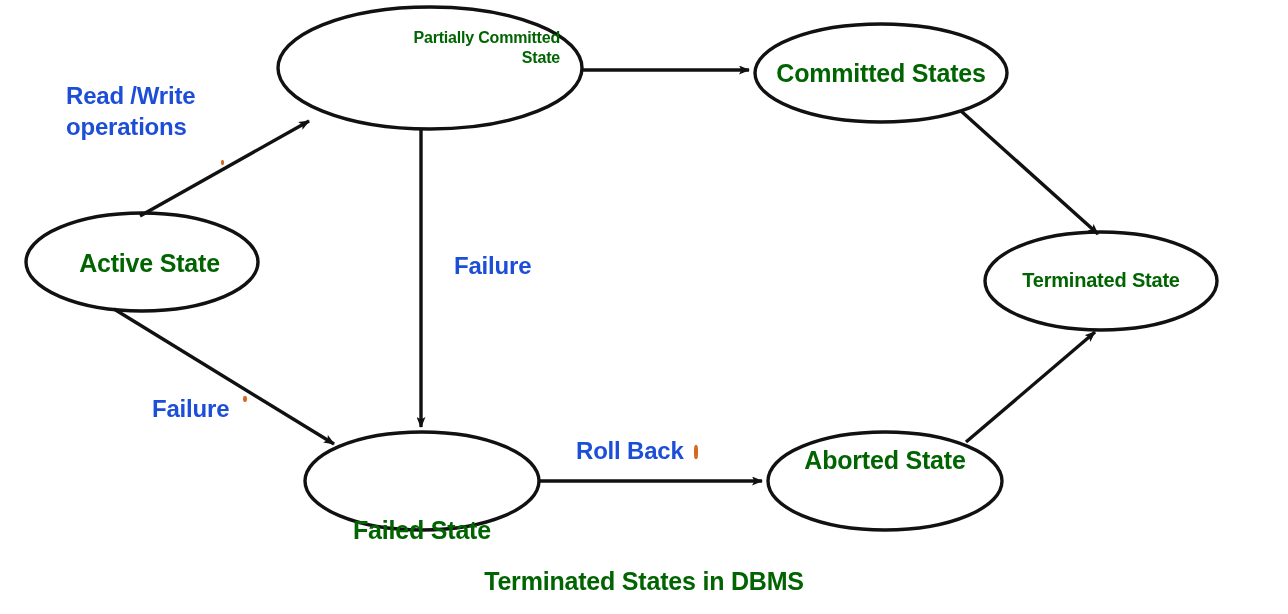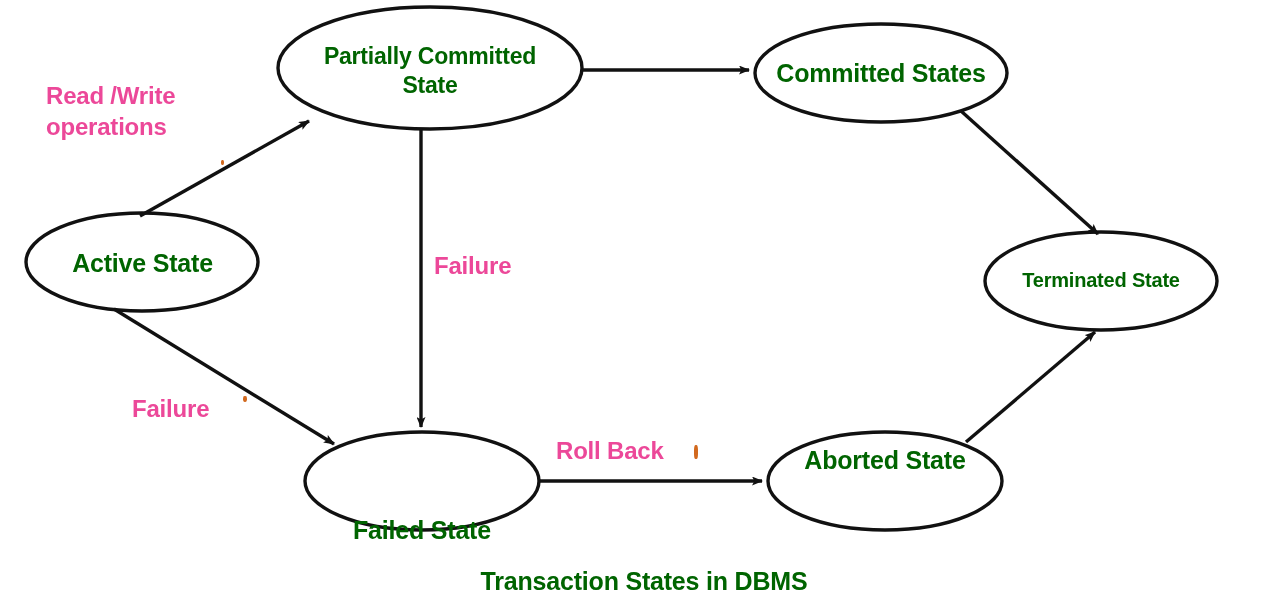--- a/index.html
+++ b/index.html
@@ -30,26 +30,27 @@
     color: #006400;
     font-weight: bold;
     font-family: "Liberation Sans", sans-serif;
     letter-spacing: -0.2px;
     line-height: 1.25;
     white-space: pre-line;
     pointer-events: none;
   }
   .edge-label {
     position: absolute;
-    color: #ec4899;
+    color: #1d4ed8;
     font-weight: bold;
     font-family: "Liberation Sans", sans-serif;
     letter-spacing: -0.2px;
     line-height: 1.28;
     white-space: pre-line;
+    margin-left: 20px;
   }
   .caption {
     position: absolute;
     color: #006400;
     font-weight: bold;
     font-family: "Liberation Sans", sans-serif;
     letter-spacing: -0.2px;
   }
   .speck {
     position: absolute;
@@ -89,23 +90,23 @@
       <line x1="114" y1="309" x2="334" y2="444" marker-end="url(#arrowhead)"></line>
 
       <line x1="539" y1="481" x2="762" y2="481" marker-end="url(#arrowhead)"></line>
 
       <line x1="961" y1="111" x2="1098" y2="234" marker-end="url(#arrowhead)"></line>
 
       <line x1="966" y1="442" x2="1095" y2="332" marker-end="url(#arrowhead)"></line>
     </g>
   </svg>
 
-  <div class="node-label" style="left:50px; top:248px; width:185px; text-align:center; font-size:25px;">Active State</div>
+  <div class="node-label" style="left:57px; top:248px; width:185px; text-align:center; font-size:25px;">Active State</div>
 
-  <div class="node-label" style="left:300px; top:42px; width:260px; text-align:center; font-size:23px;">Partially Committed
+  <div class="node-label" style="left:300px; top:28px; width:260px; text-align:right; font-size:16px;">Partially Committed
 State</div>
 
   <div class="node-label" style="left:760px; top:58px; width:242px; text-align:center; font-size:25px;">Committed States</div>
 
   <div class="node-label" style="left:990px; top:268px; width:222px; text-align:center; font-size:20px;">Terminated State</div>
 
   <div class="node-label" style="left:310px; top:467px; width:224px; text-align:center; font-size:25px;margin-top:48px;">Failed State</div>
 
   <div class="node-label" style="left:773px; top:445px; width:224px; text-align:center; font-size:25px;">Aborted State</div>
 
@@ -116,15 +117,15 @@
   <div class="edge-label" style="left:434px; top:251px; font-size:24px;">Failure</div>
 
   <div class="edge-label" style="left:132px; top:394px; font-size:24px;">Failure</div>
 
   <div class="edge-label" style="left:556px; top:436px; font-size:24px;">Roll Back</div>
 
   <span class="speck" style="left:221px; top:160px; width:3px; height:5px;"></span>
   <span class="speck" style="left:243px; top:396px; width:4px; height:6px;"></span>
   <span class="speck" style="left:694px; top:445px; width:4px; height:14px;"></span>
 
-  <div class="caption" style="left:0; top:567px; width:1288px; text-align:center; font-size:25px;">Transaction States in DBMS</div>
+  <div class="caption" style="left:0; top:567px; width:1288px; text-align:center; font-size:25px;">Terminated States in DBMS</div>
 
 </div>
 
 </body></html>

